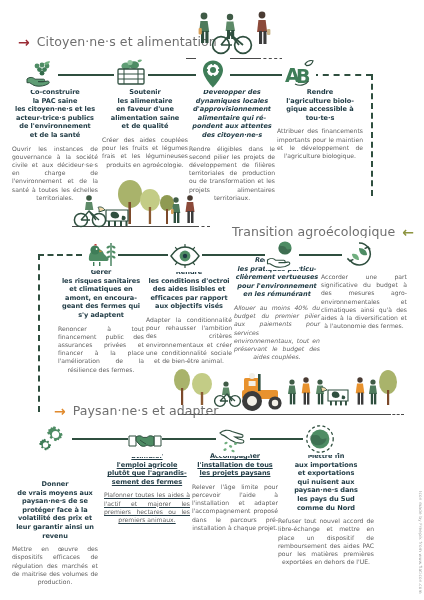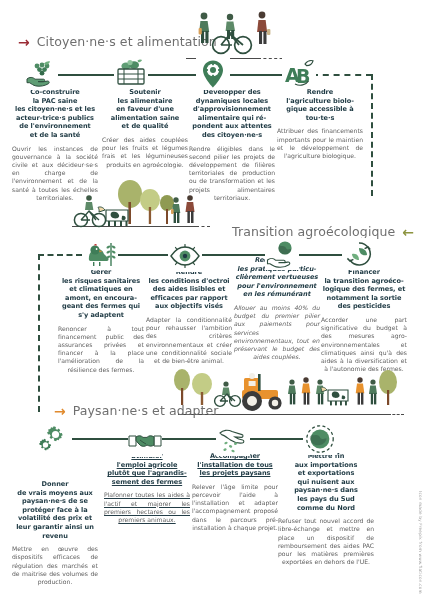--- a/index.html
+++ b/index.html
@@ -146,21 +146,21 @@
   </div>
   <div class="card" style="left:102px;top:88px;">
     <h3 style="white-space: pre-line;">Soutenir
 les alimentaire
 en faveur d'une
 alimentation saine
 et de qualité</h3>
     <p>Créer des aides couplées pour les fruits et légumes frais et les légumineuses produits en agroécologie.</p>
   </div>
   <div class="card" style="left:189px;top:88px;">
-    <h3 style="white-space: pre-line;">Développer des
+    <h3 style="white-space: pre-line; font-style: italic;">Développer des
 dynamiques locales
 d'approvisionnement
 alimentaire qui ré-
 pondent aux attentes
 des citoyen·ne·s</h3>
     <p>Rendre éligibles dans le second pilier les projets de développement de filières territoriales de production ou de transformation et les projets alimentaires territoriaux.</p>
   </div>
   <div class="card" style="left:277px;top:88px;">
     <h3 style="white-space: pre-line;">Rendre
 l'agriculture biolo-
@@ -288,25 +288,20 @@
   </div>
   <div class="card" style="left:234px;top:256px;font-style:italic;">
     <h3 style="white-space: pre-line;">Reconnaitre
 les pratiques particu-
 clièrement vertueuses
 pour l'environnement
 en les rémunérant</h3>
     <p>Allouer au moins 40% du budget du premier pilier aux paiements pour services environnementaux, tout en préservant le budget des aides couplées.</p>
   </div>
   <div class="card" style="left:321px;top:268px;">
-    <h3 style="white-space: pre-line;">Financer
-la transition agroéco-
-logique des fermes, et
-notamment la sortie
-des pesticides</h3>
     <p>Accorder une part significative du budget à des mesures agro-environnementales et climatiques ainsi qu'à des aides à la diversification et à l'autonomie des fermes.</p>
   </div>
 
   <svg class="illus" style="left:172px;top:368px;" width="226" height="46" viewBox="0 0 226 46">
 
     <ellipse cx="10" cy="12" rx="8" ry="11" fill="#a9b36b"></ellipse>
     <rect x="9" y="20" width="2.2" height="17" fill="#7c4a2b"></rect>
     <ellipse cx="30" cy="16" rx="10" ry="11" fill="#c3cc86"></ellipse>
     <rect x="28.8" y="24" width="2.4" height="13" fill="#8b5a33"></rect>
 

